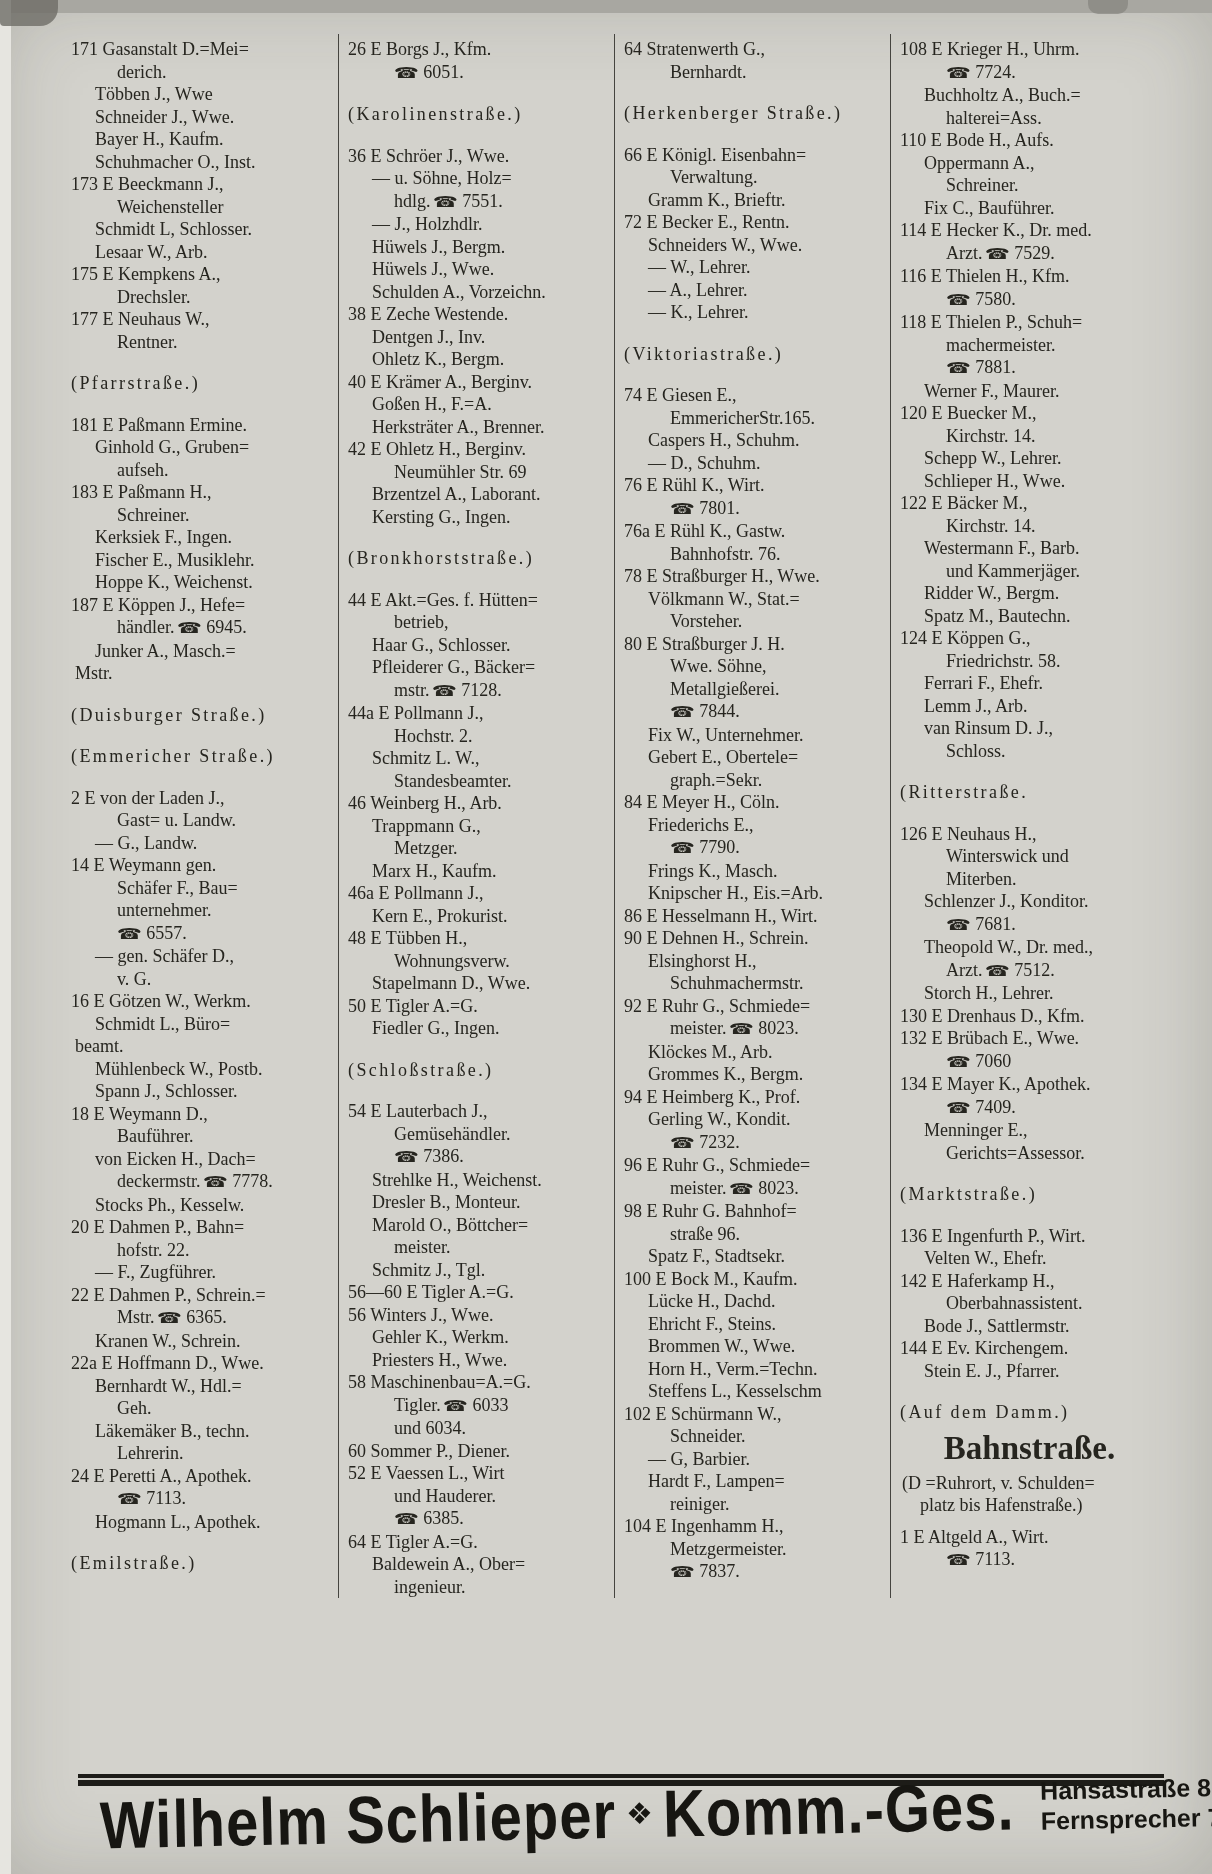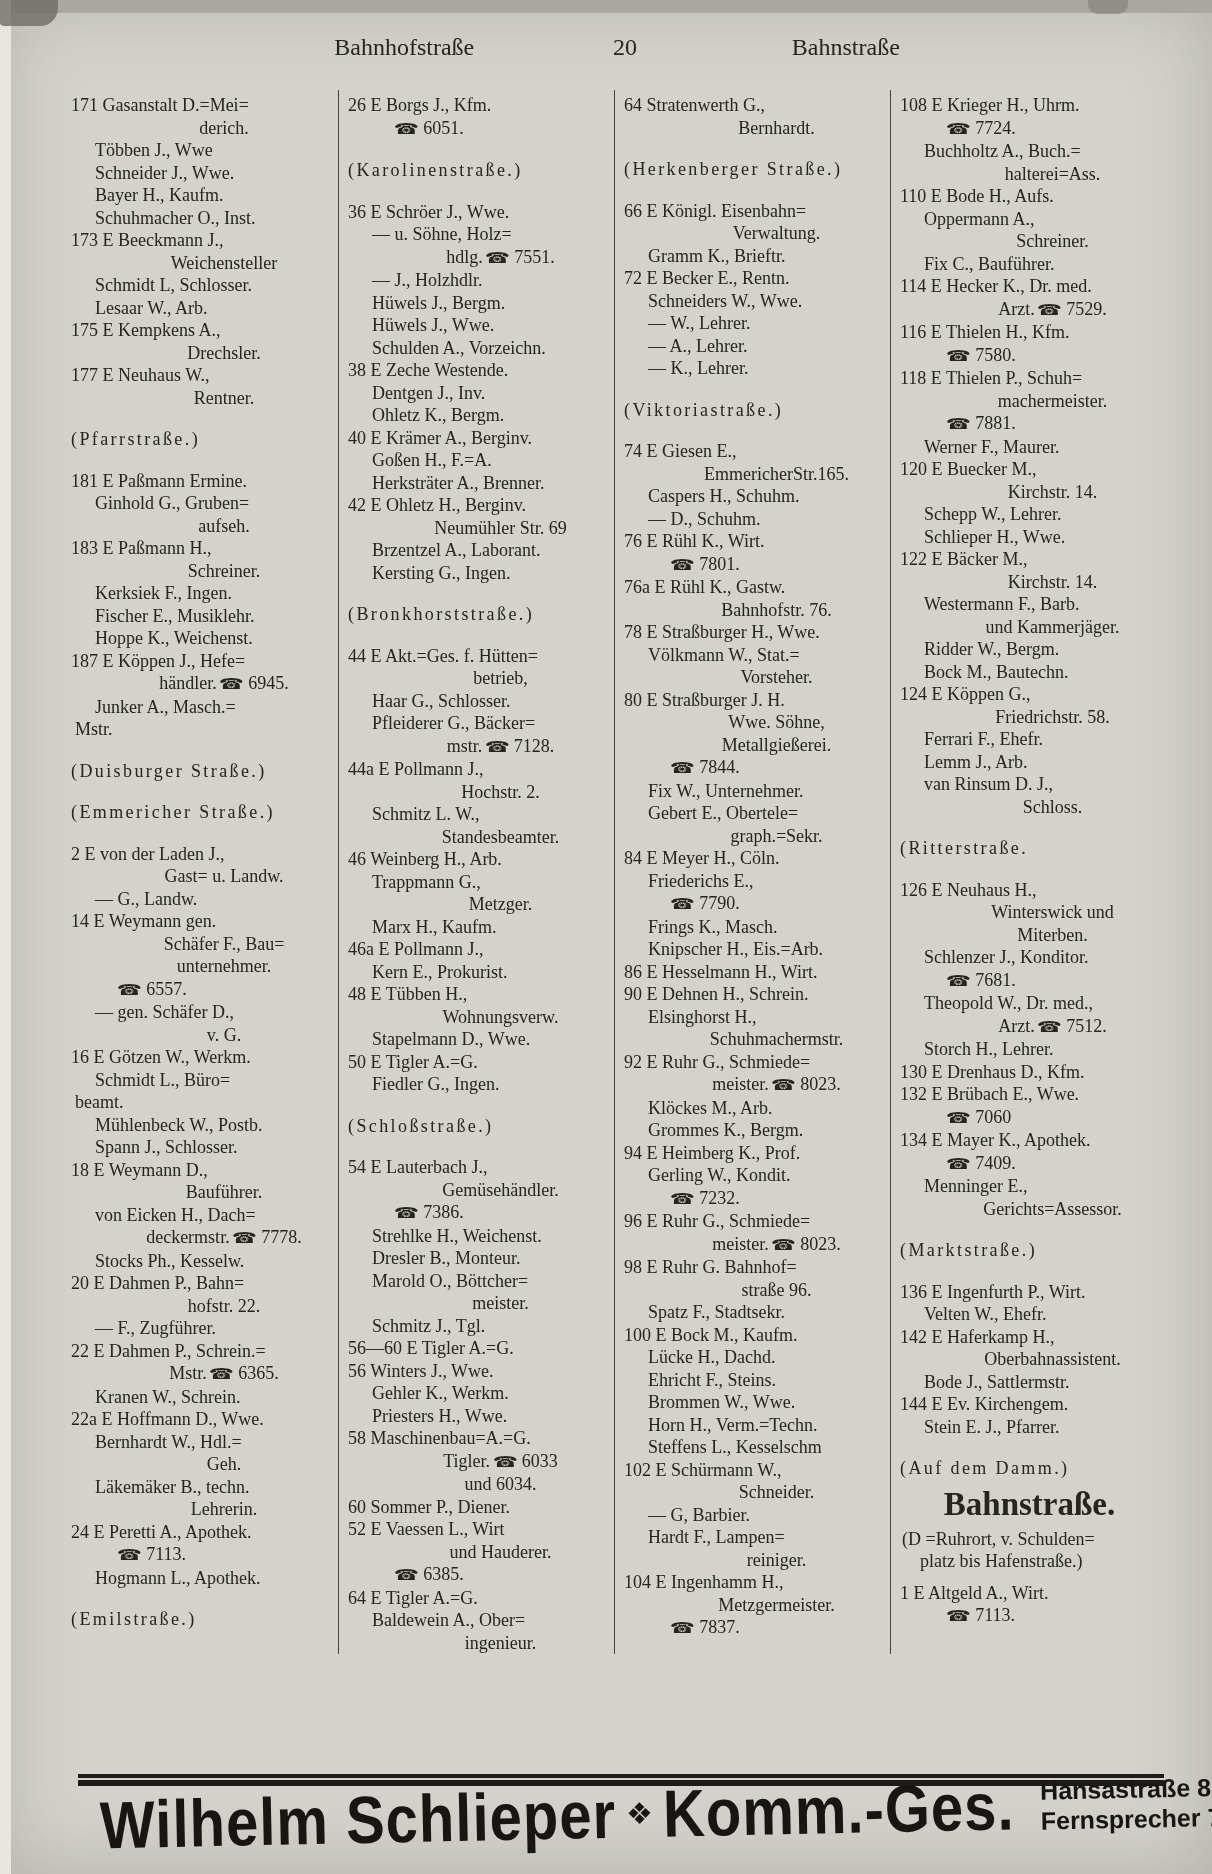--- a/index.html
+++ b/index.html
@@ -25,21 +25,21 @@
   .h-right  { left:71%; }
 
   .cols { display:flex; align-items:stretch; }
   .col  { width:25%; box-sizing:border-box; padding:4px 7px 0 9px;
           font-size:18px; line-height:22.5px; }
   .col + .col { border-left:1.6px solid #45443f; }
 
   .ln   { white-space:nowrap; }
   .n    { padding-left:0; }
   .s    { padding-left:24px; }
-  .c    { padding-left:46px;text-align:center; }
+  .c    { padding-left:46px; }
   .c0   { padding-left:4px; }
   .p    { padding-left:48px; }
   .st   { letter-spacing:2.4px; padding-left:0; }
   .h    { text-align:center; font-weight:bold; font-size:33px; line-height:30px; }
   .nt   { padding-left:2px; }
   .nt2  { padding-left:20px; }
   .g    { height:19px; }
   .gs   { height:9px; }
   .tel  { display:inline-block; font-size:15px; margin:0 3px 0 1px; transform:scaleX(1.35); letter-spacing:0; }
 
@@ -57,25 +57,20 @@
 </head>
 <body>
 
 <div class="page">
   <div class="scan-top"></div>
   <div class="scan-left"></div>
   <div class="blob-tl"></div>
   <div class="blob-tr"></div>
 
   <div class="inner">
-    <div class="header">
-      <span class="h-left">Bahnhofstraße</span>
-      <span class="h-center">20</span>
-      <span class="h-right">Bahnstraße</span>
-    </div>
 
     <div class="cols">
       <div class="col">
           <div class="ln n">171 Gasanstalt D.=Mei=</div>
           <div class="ln c">derich.</div>
           <div class="ln s">Többen J., Wwe</div>
           <div class="ln s">Schneider J., Wwe.</div>
           <div class="ln s">Bayer H., Kaufm.</div>
           <div class="ln s">Schuhmacher O., Inst.</div>
           <div class="ln n">173 E Beeckmann J.,</div>
@@ -304,21 +299,21 @@
           <div class="ln s">Werner F., Maurer.</div>
           <div class="ln n">120 E Buecker M.,</div>
           <div class="ln c">Kirchstr. 14.</div>
           <div class="ln s">Schepp W., Lehrer.</div>
           <div class="ln s">Schlieper H., Wwe.</div>
           <div class="ln n">122 E Bäcker M.,</div>
           <div class="ln c">Kirchstr. 14.</div>
           <div class="ln s">Westermann F., Barb.</div>
           <div class="ln c">und Kammerjäger.</div>
           <div class="ln s">Ridder W., Bergm.</div>
-          <div class="ln s">Bock M., Bautechn.</div>
+          <div class="ln s">Spatz M., Bautechn.</div>
           <div class="ln n">124 E Köppen G.,</div>
           <div class="ln c">Friedrichstr. 58.</div>
           <div class="ln s">Ferrari F., Ehefr.</div>
           <div class="ln s">Lemm J., Arb.</div>
           <div class="ln s">van Rinsum D. J.,</div>
           <div class="ln c">Schloss.</div>
           <div class="ln g"></div>
           <div class="ln st">(Ritterstraße.</div>
           <div class="ln g"></div>
           <div class="ln n">126 E Neuhaus H.,</div>

